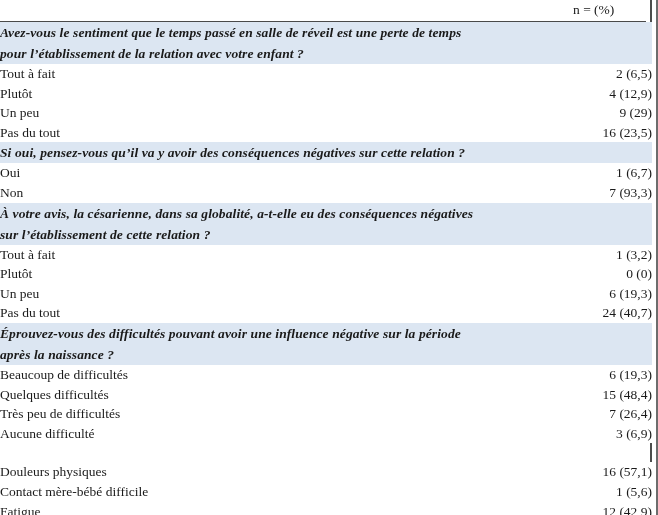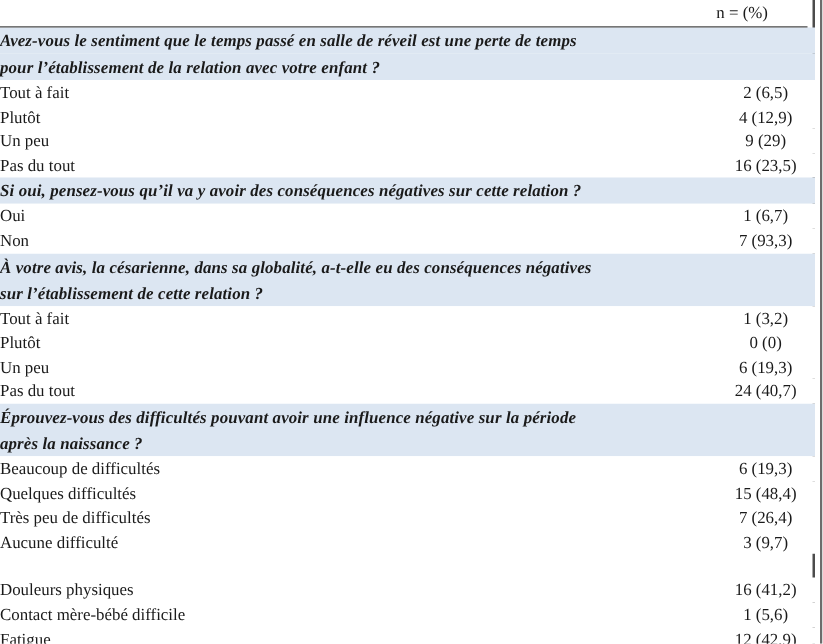--- a/index.html
+++ b/index.html
@@ -42,21 +42,21 @@
     line-height: 19.6px;
     font-weight: normal;
   }
   td.label {
     padding-left: 6px;
     white-space: nowrap;
   }
   td.value {
     padding-left: 5px;
     white-space: nowrap;
-    text-align: center;
+    text-align: right;
   }
 
   
   tr.header-row td {
     height: 22px;
     line-height: 20px;
   }
   tr.header-row td.value {
     text-align: left;
     padding-left: 5px;
@@ -209,28 +209,28 @@
           <tr class="data">
             <td class="label">Quelques difficultés</td>
             <td class="value">15 (48,4)</td>
           </tr>
           <tr class="data">
             <td class="label">Très peu de difficultés</td>
             <td class="value">7 (26,4)</td>
           </tr>
           <tr class="data">
             <td class="label">Aucune difficulté</td>
-            <td class="value">3 (9,7)</td>
+            <td class="value">3 (6,9)</td>
           </tr>
           <tr class="spacer">
             <td colspan="2"></td>
           </tr>
           <tr class="data">
             <td class="label">Douleurs physiques</td>
-            <td class="value">16 (41,2)</td>
+            <td class="value">16 (57,1)</td>
           </tr>
           <tr class="data">
             <td class="label">Contact mère-bébé difficile</td>
             <td class="value">1 (5,6)</td>
           </tr>
           <tr class="data">
             <td class="label">Fatigue</td>
             <td class="value">12 (42,9)</td>
           </tr>
         </tbody>

